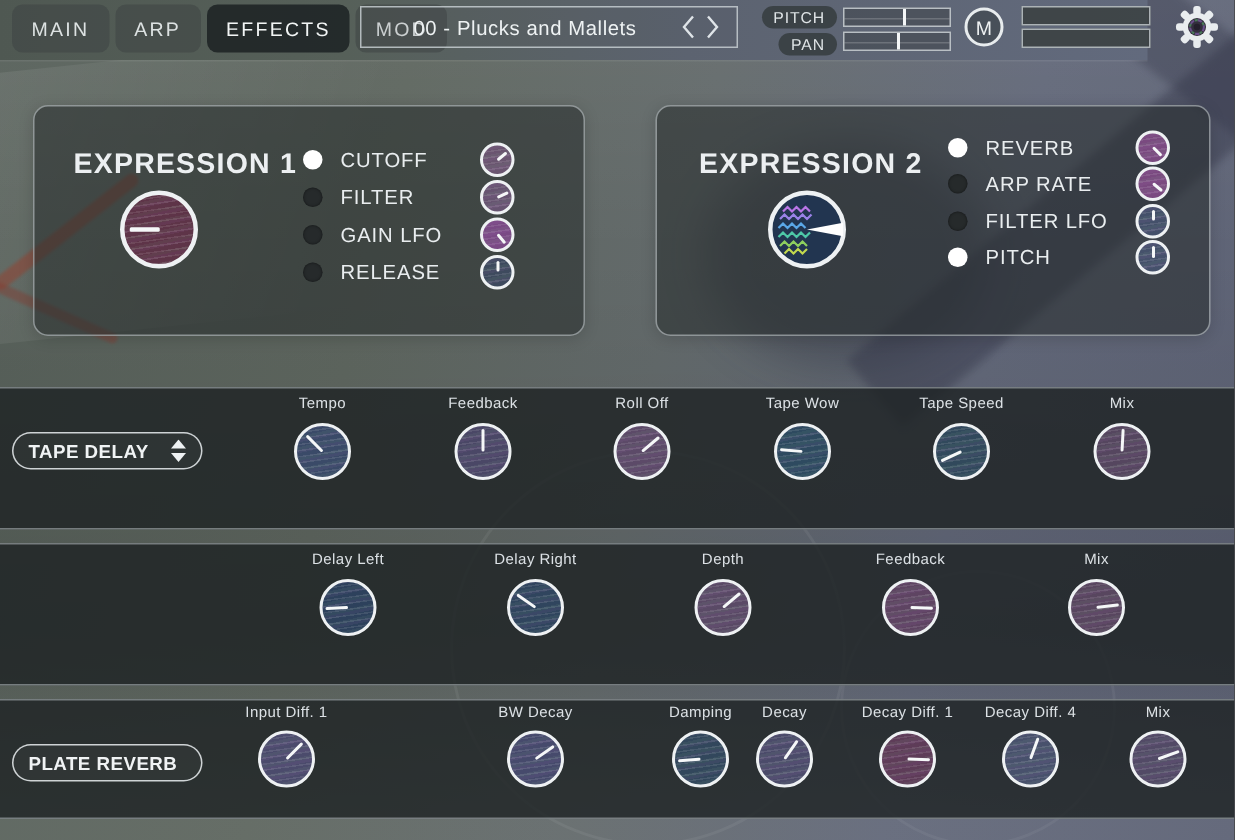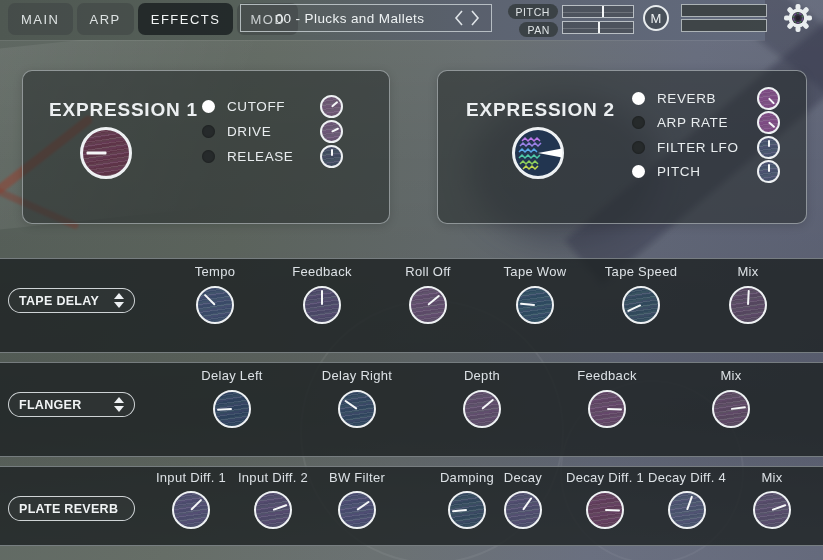--- a/index.html
+++ b/index.html
@@ -79,21 +79,21 @@
   .band{position:absolute;left:0;width:823px;background:rgba(31,35,36,.82);
         border-top:1px solid rgba(195,203,208,.5);border-bottom:1px solid rgba(195,203,208,.5);box-sizing:border-box;}
   #band1{top:258px;height:95px;}
   #band2{top:362px;height:95px;}
   #band3{top:466px;height:80px;}
   .dd{position:absolute;left:8px;top:29px;width:127px;height:25px;border:1px solid rgba(235,240,242,.85);border-radius:13px;
       display:flex;align-items:center;box-sizing:border-box;padding:0 10px;gap:6px;cursor:pointer;background:rgba(255,255,255,.03);}
   .dd-label{flex:1;color:#f0f3f4;font-size:12.5px;font-weight:bold;letter-spacing:.3px;white-space:nowrap;}
   .kunit{position:absolute;top:5px;transform:translateX(-50%);display:flex;flex-direction:column;align-items:center;gap:7px;width:96px;}
   #band3 .kunit{top:3px;gap:6px;}
-  .klabel{color:#dce1e5;font-size:13px;letter-spacing:.3px;white-space:nowrap;}
+  .klabel{color:#dce1e5;font-size:10px;letter-spacing:.3px;white-space:nowrap;}
 </style>
 </head>
 <body>
 
 <div id="app">
 
   <div class="bgfx bg-vshade"></div>
   <div class="bgfx bg-streak"></div>
   <div class="bgfx bg-blob"></div>
   <div class="bgfx bg-x1"></div>
@@ -174,22 +174,29 @@
     <div class="targets">
       <div class="trow">
         <div class="radio on"></div>
         <div class="tlabel">CUTOFF</div>
         <div class="knob knob-sm" style="--angle: 50deg; --fill: #6a5570;">
             <div class="ptr"></div>
           </div>
       </div>
       <div class="trow">
         <div class="radio"></div>
-        <div class="tlabel">DRIVE</div>
+        <div class="tlabel">FILTER</div>
         <div class="knob knob-sm" style="--angle: 65deg; --fill: #675471;">
+            <div class="ptr"></div>
+          </div>
+      </div>
+      <div class="trow">
+        <div class="radio"></div>
+        <div class="tlabel">GAIN LFO</div>
+        <div class="knob knob-sm" style="--angle: 140deg; --fill: #7a4a85;">
             <div class="ptr"></div>
           </div>
       </div>
       <div class="trow">
         <div class="radio"></div>
         <div class="tlabel">RELEASE</div>
         <div class="knob knob-sm" style="--angle: 0deg; --fill: #3e4a5e;">
             <div class="ptr"></div>
           </div>
       </div>
@@ -281,27 +288,20 @@
     </div>
     <div class="kunit" style="left:748px">
       <div class="klabel">Mix</div>
       <div class="knob knob-fx" style="--angle: 3deg; --fill: #55465f;">
           <div class="ptr"></div>
         </div>
     </div>
   </div>
 
   <div class="band" id="band2">
-    <div class="dd">
-      <span class="dd-label">FLANGER</span>
-      <svg width="10" height="15" viewBox="0 0 10 15">
-          <polygon points="5,0 10,6 0,6" fill="#eef1f3"></polygon>
-          <polygon points="0,9 10,9 5,15" fill="#eef1f3"></polygon>
-        </svg>
-    </div>
     <div class="kunit" style="left:232px">
       <div class="klabel">Delay Left</div>
       <div class="knob knob-fx" style="--angle: -93deg; --fill: #2d415c;">
           <div class="ptr"></div>
         </div>
     </div>
     <div class="kunit" style="left:482px">
       <div class="klabel">Depth</div>
       <div class="knob knob-fx" style="--angle: 50deg; --fill: #5a4a66;">
           <div class="ptr"></div>
@@ -334,28 +334,22 @@
           <polygon points="5,0 10,6 0,6" fill="#eef1f3"></polygon>
           <polygon points="0,9 10,9 5,15" fill="#eef1f3"></polygon>
         </svg>
     </div>
     <div class="kunit" style="left:191px">
       <div class="klabel">Input Diff. 1</div>
       <div class="knob knob-fx" style="--angle: 45deg; --fill: #4b4b6c;">
           <div class="ptr"></div>
         </div>
     </div>
-    <div class="kunit" style="left:273px">
-      <div class="klabel">Input Diff. 2</div>
-      <div class="knob knob-fx" style="--angle: 70deg; --fill: #4d4868;">
-          <div class="ptr"></div>
-        </div>
-    </div>
     <div class="kunit" style="left:357px">
-      <div class="klabel">BW Filter</div>
+      <div class="klabel">BW Decay</div>
       <div class="knob knob-fx" style="--angle: 55deg; --fill: #464a6c;">
           <div class="ptr"></div>
         </div>
     </div>
     <div class="kunit" style="left:467px">
       <div class="klabel">Damping</div>
       <div class="knob knob-fx" style="--angle: -95deg; --fill: #32475c;">
           <div class="ptr"></div>
         </div>
     </div>

